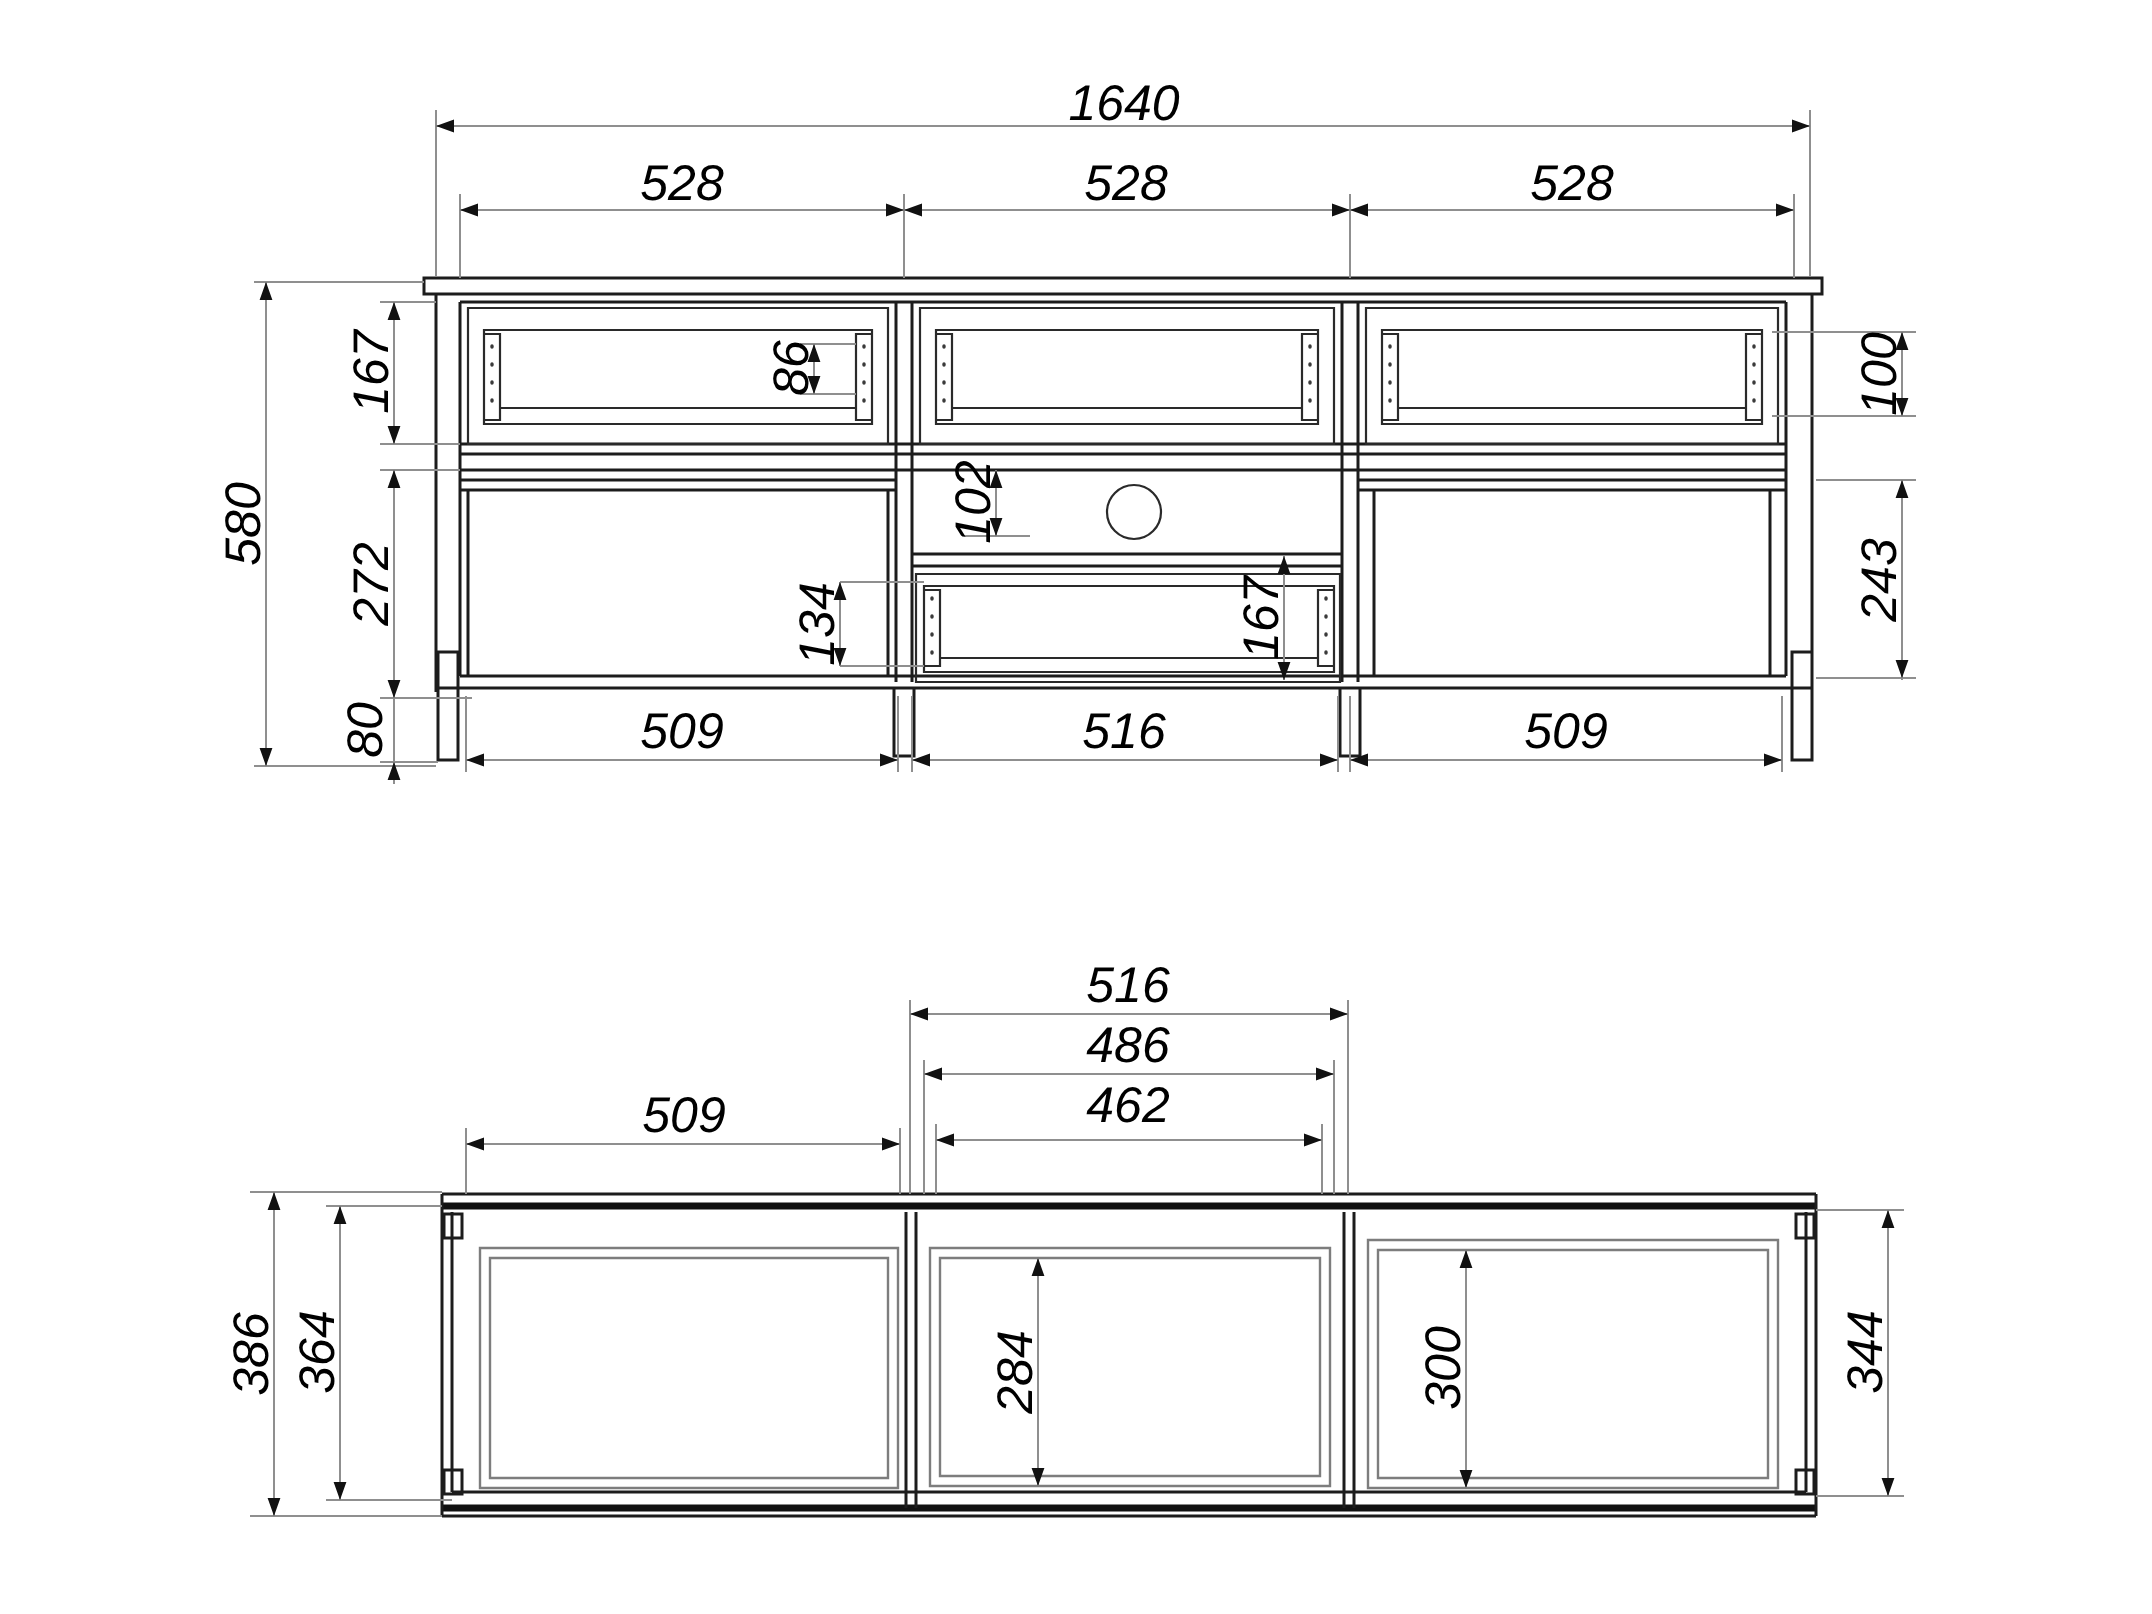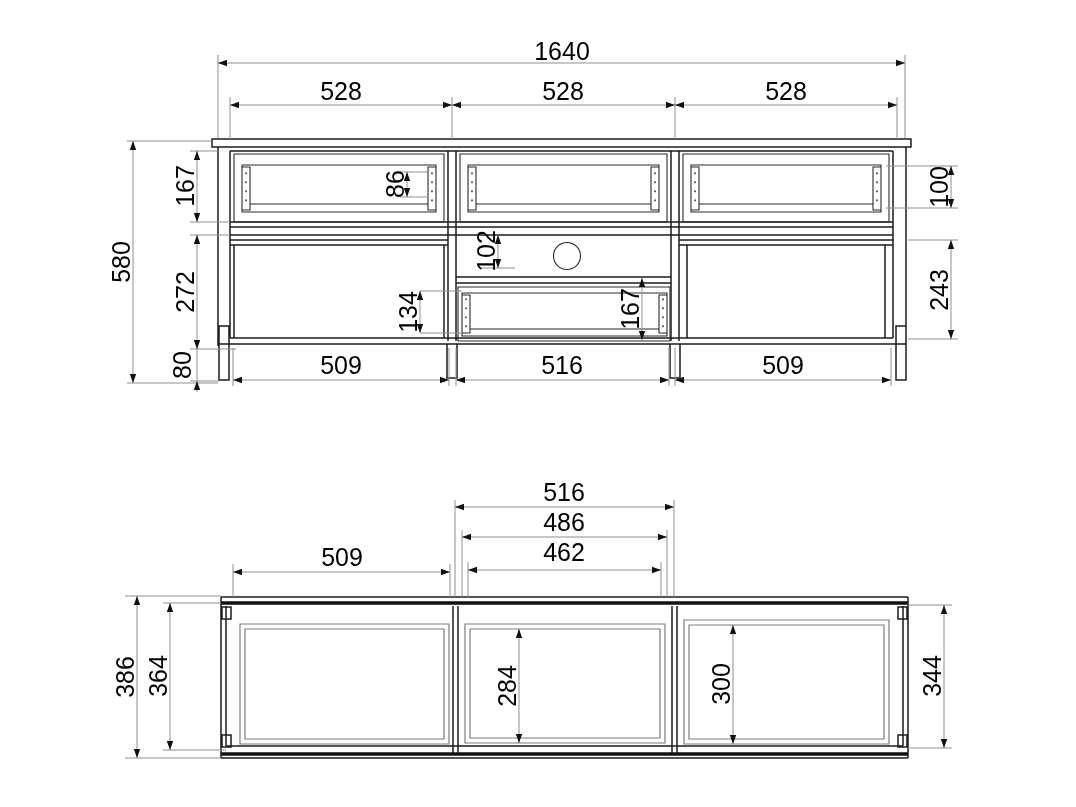--- a/index.html
+++ b/index.html
@@ -1,16 +1,16 @@
 <!DOCTYPE html>
 <html><head>
 <meta charset="utf-8">
 <style>
   html,body{margin:0;padding:0;background:#fff;}
-  .canvas{position:relative;width:1076px;height:807px;background:#ffffff;overflow:hidden;}
+  .canvas{position:relative;width:1076px;height:807px;background:#ffffff;overflow:hidden;font-style:italic;}
   svg{display:block;}
   .obj{stroke:#1c1c1c;stroke-width:1.5;fill:none;}
   .obj-thin{stroke:#2a2a2a;stroke-width:1.1;fill:none;}
   .obj-thick{stroke:#111;stroke-width:3.4;fill:none;}
   .inner-gray{stroke:#7d7d7d;stroke-width:1.2;fill:none;}
   .dimline{stroke:#8f8f8f;stroke-width:1;fill:none;}
   .dots{stroke:#3a3a3a;stroke-width:1.7;fill:none;stroke-linecap:round;stroke-dasharray:0.5 8.5;}
   .arrow{fill:#111;stroke:none;}
   text{font-family:"Liberation Sans","DejaVu Sans",sans-serif;font-size:25px;fill:#000;}
   .lab{text-anchor:middle;}

